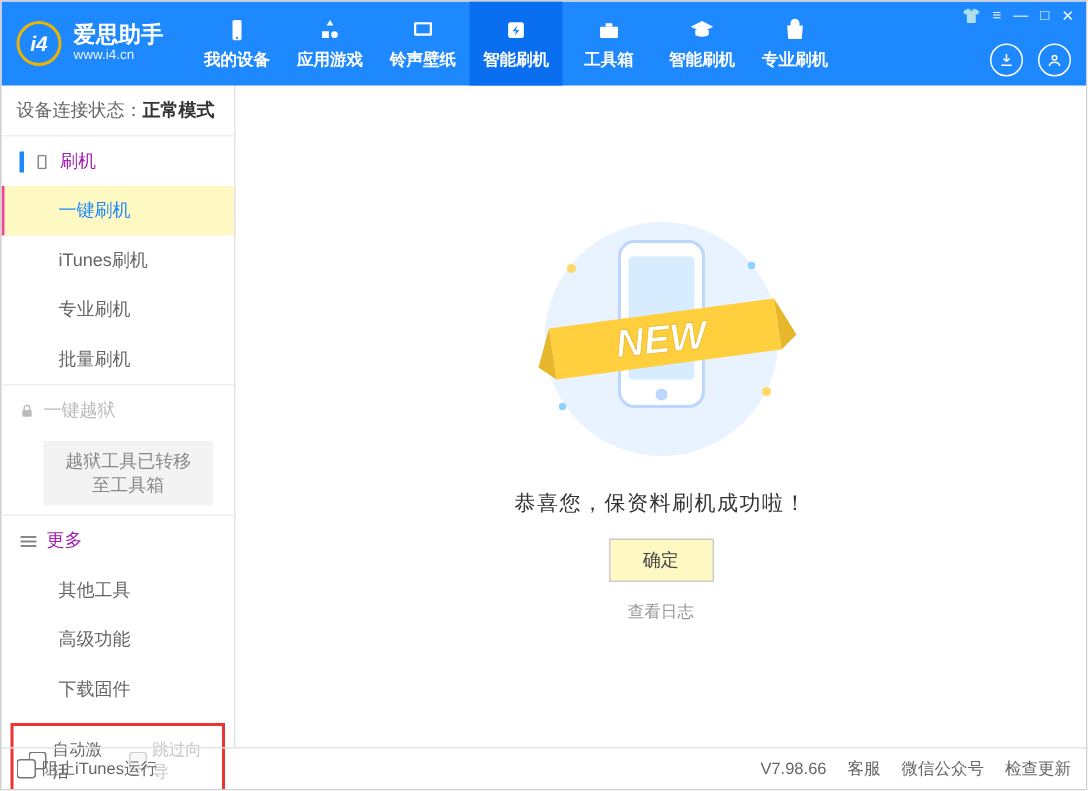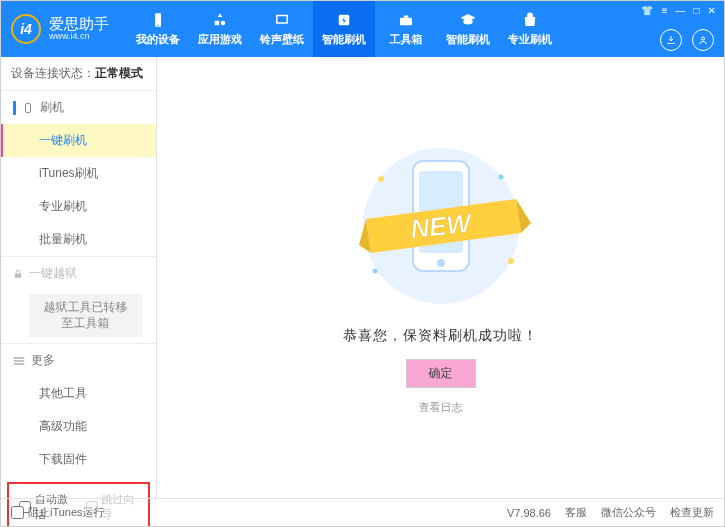--- a/index.html
+++ b/index.html
@@ -4,57 +4,57 @@
 <style>
 * { margin: 0; padding: 0; box-sizing: border-box; }
 body { font-family: "Microsoft YaHei", Arial, sans-serif; font-size: 12px; color: #333; background: #fff; }
 .app { width: 725px; height: 527px; border: 1px solid #d0d0d0; display: flex; flex-direction: column; overflow: hidden; }
 
 
 .header { background: #1e88ff; height: 56px; display: flex; align-items: center; padding: 0 10px; position: relative; }
 .logo { display: flex; align-items: center; gap: 8px; margin-right: 18px; }
 .logo-circle { width: 30px; height: 30px; border: 2px solid #eab308; border-radius: 50%; display: flex; align-items: center; justify-content: center; color: #fff; font-weight: bold; font-size: 14px; font-style: italic; }
 .logo-text { color: #fff; display: flex; flex-direction: column; line-height: 1.1; }
-.logo-title { font-size: 15px; font-weight: normal; }
+.logo-title { font-size: 15px; font-weight: bold; }
 .logo-sub { font-size: 9px; opacity: .9; }
 .nav { display: flex; height: 100%; font-weight: bold; }
 .nav-item { width: 62px; display: flex; flex-direction: column; align-items: center; justify-content: center; color: #fff; gap: 3px; cursor: pointer; font-size: 11px; }
 .nav-item.active { background: #0a6ef0; }
 .nav-icon { width: 20px; height: 18px; fill: #fff; }
 .header-right { position: absolute; right: 8px; top: 4px; display: flex; gap: 8px; color: #fff; font-size: 10px; }
 .header-right .win-btn { cursor: pointer; opacity: .95; }
 .header-right2 { position: absolute; right: 10px; bottom: 6px; display: flex; gap: 10px; }
 .circ-btn { width: 22px; height: 22px; border: 1.5px solid #fff; border-radius: 50%; display: flex; align-items: center; justify-content: center; cursor: pointer; }
 .circ-btn svg { width: 12px; height: 12px; fill: none; stroke: #fff; stroke-width: 2; }
 
 
 .body { flex: 1; display: flex; min-height: 0; }
 
 
 .sidebar { width: 156px; border-right: 1px solid #e3e3e3; display: flex; flex-direction: column; font-size: 12px; }
 .status-line { padding: 8px 10px; color: #666; }
 .status-line b { color: #333; }
 .side-section { border-top: 1px solid #eee; }
-.side-head { display: flex; align-items: center; gap: 6px; padding: 8px 12px; color: #737373; cursor: pointer; }
+.side-head { display: flex; align-items: center; gap: 6px; padding: 8px 12px; color: #a21caf; cursor: pointer; }
 .side-head .bar { width: 3px; height: 14px; background: #1e88ff; }
 .side-head.locked { color: #bbb; }
 .side-sublist { }
 .side-sub { padding: 8px 10px 8px 38px; color: #666; cursor: pointer; }
 .side-sub.active { background: #fef9c3; color: #1e88ff; border-left: 2px solid #ec4899; padding-left: 36px; }
 .side-sub.boxed { background: #f3f3f3; color: #888; padding: 6px 10px; margin: 4px 14px 6px 28px; text-align: center; line-height: 1.3; }
 .check-row { display: flex; gap: 14px; padding: 8px 10px; border: 2px solid #e33; margin: 6px 6px 0 6px; align-items: center; }
 .check-row label { display: flex; align-items: center; gap: 4px; color: #666; font-size: 11px; cursor: pointer; }
 .check-row label.disabled { color: #c4c4c4; }
 .check-row input { width: 12px; height: 12px; }
 
 
 .main { flex: 1; display: flex; flex-direction: column; align-items: center; justify-content: center; position: relative; }
 .illus { width: 200px; height: 170px; position: relative; }
 .success-text { margin-top: 16px; font-size: 14px; color: #333; letter-spacing: 1px; }
-.ok-btn { margin-top: 14px; border: 1px solid #ccc; background: #f9a8d4; padding: 5px 22px; font-size: 12px; color: #444; cursor: pointer; }
+.ok-btn { margin-top: 14px; border: 1px solid #ccc; background: #fef9c3; padding: 5px 22px; font-size: 12px; color: #444; cursor: pointer; }
 .log-link { margin-top: 12px; font-size: 11px; color: #999; cursor: pointer; }
 
 
 .footer { height: 28px; border-top: 1px solid #e3e3e3; display: flex; align-items: center; padding: 0 10px; font-size: 11px; color: #666; gap: 14px; }
 .footer label { display: flex; align-items: center; gap: 4px; cursor: pointer; }
 .footer .spacer { flex: 1; }
 .footer .flink { cursor: pointer; color: #666; }
 .lock-icon { width: 10px; height: 10px; fill: #bbb; }
 .list-icon { width: 12px; height: 10px; stroke: #888; stroke-width: 1.6; fill: none; }
 </style>

